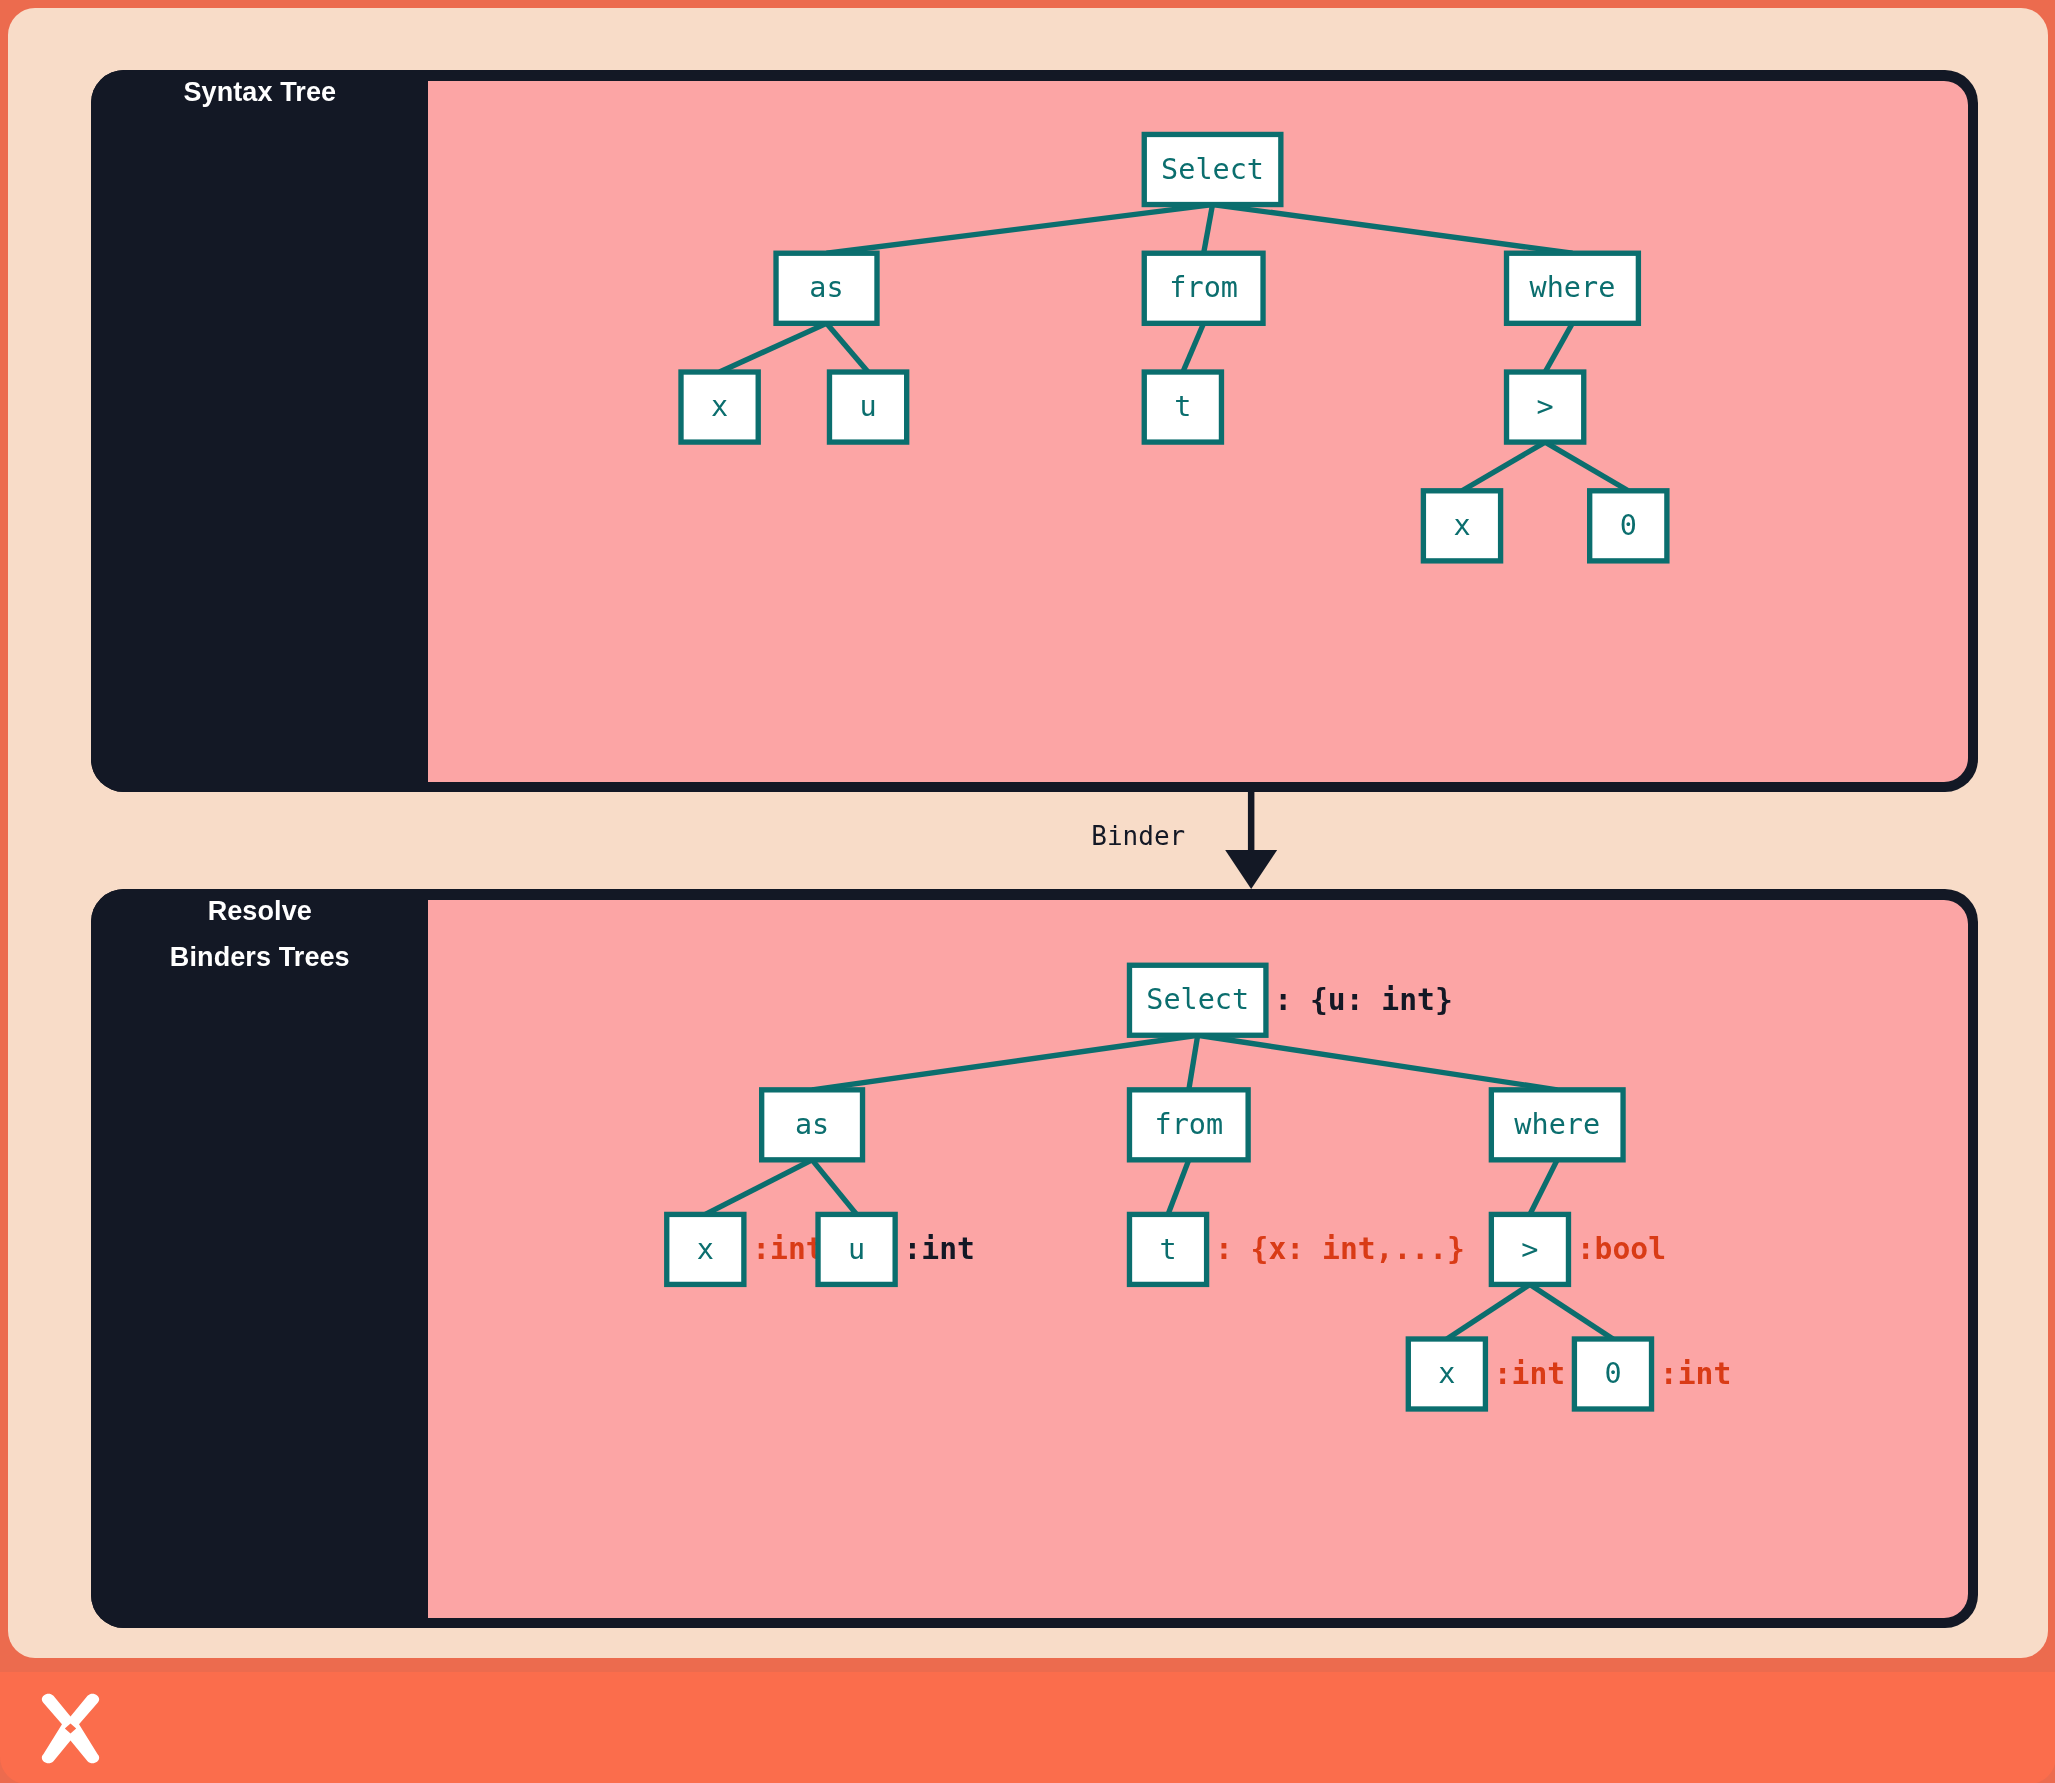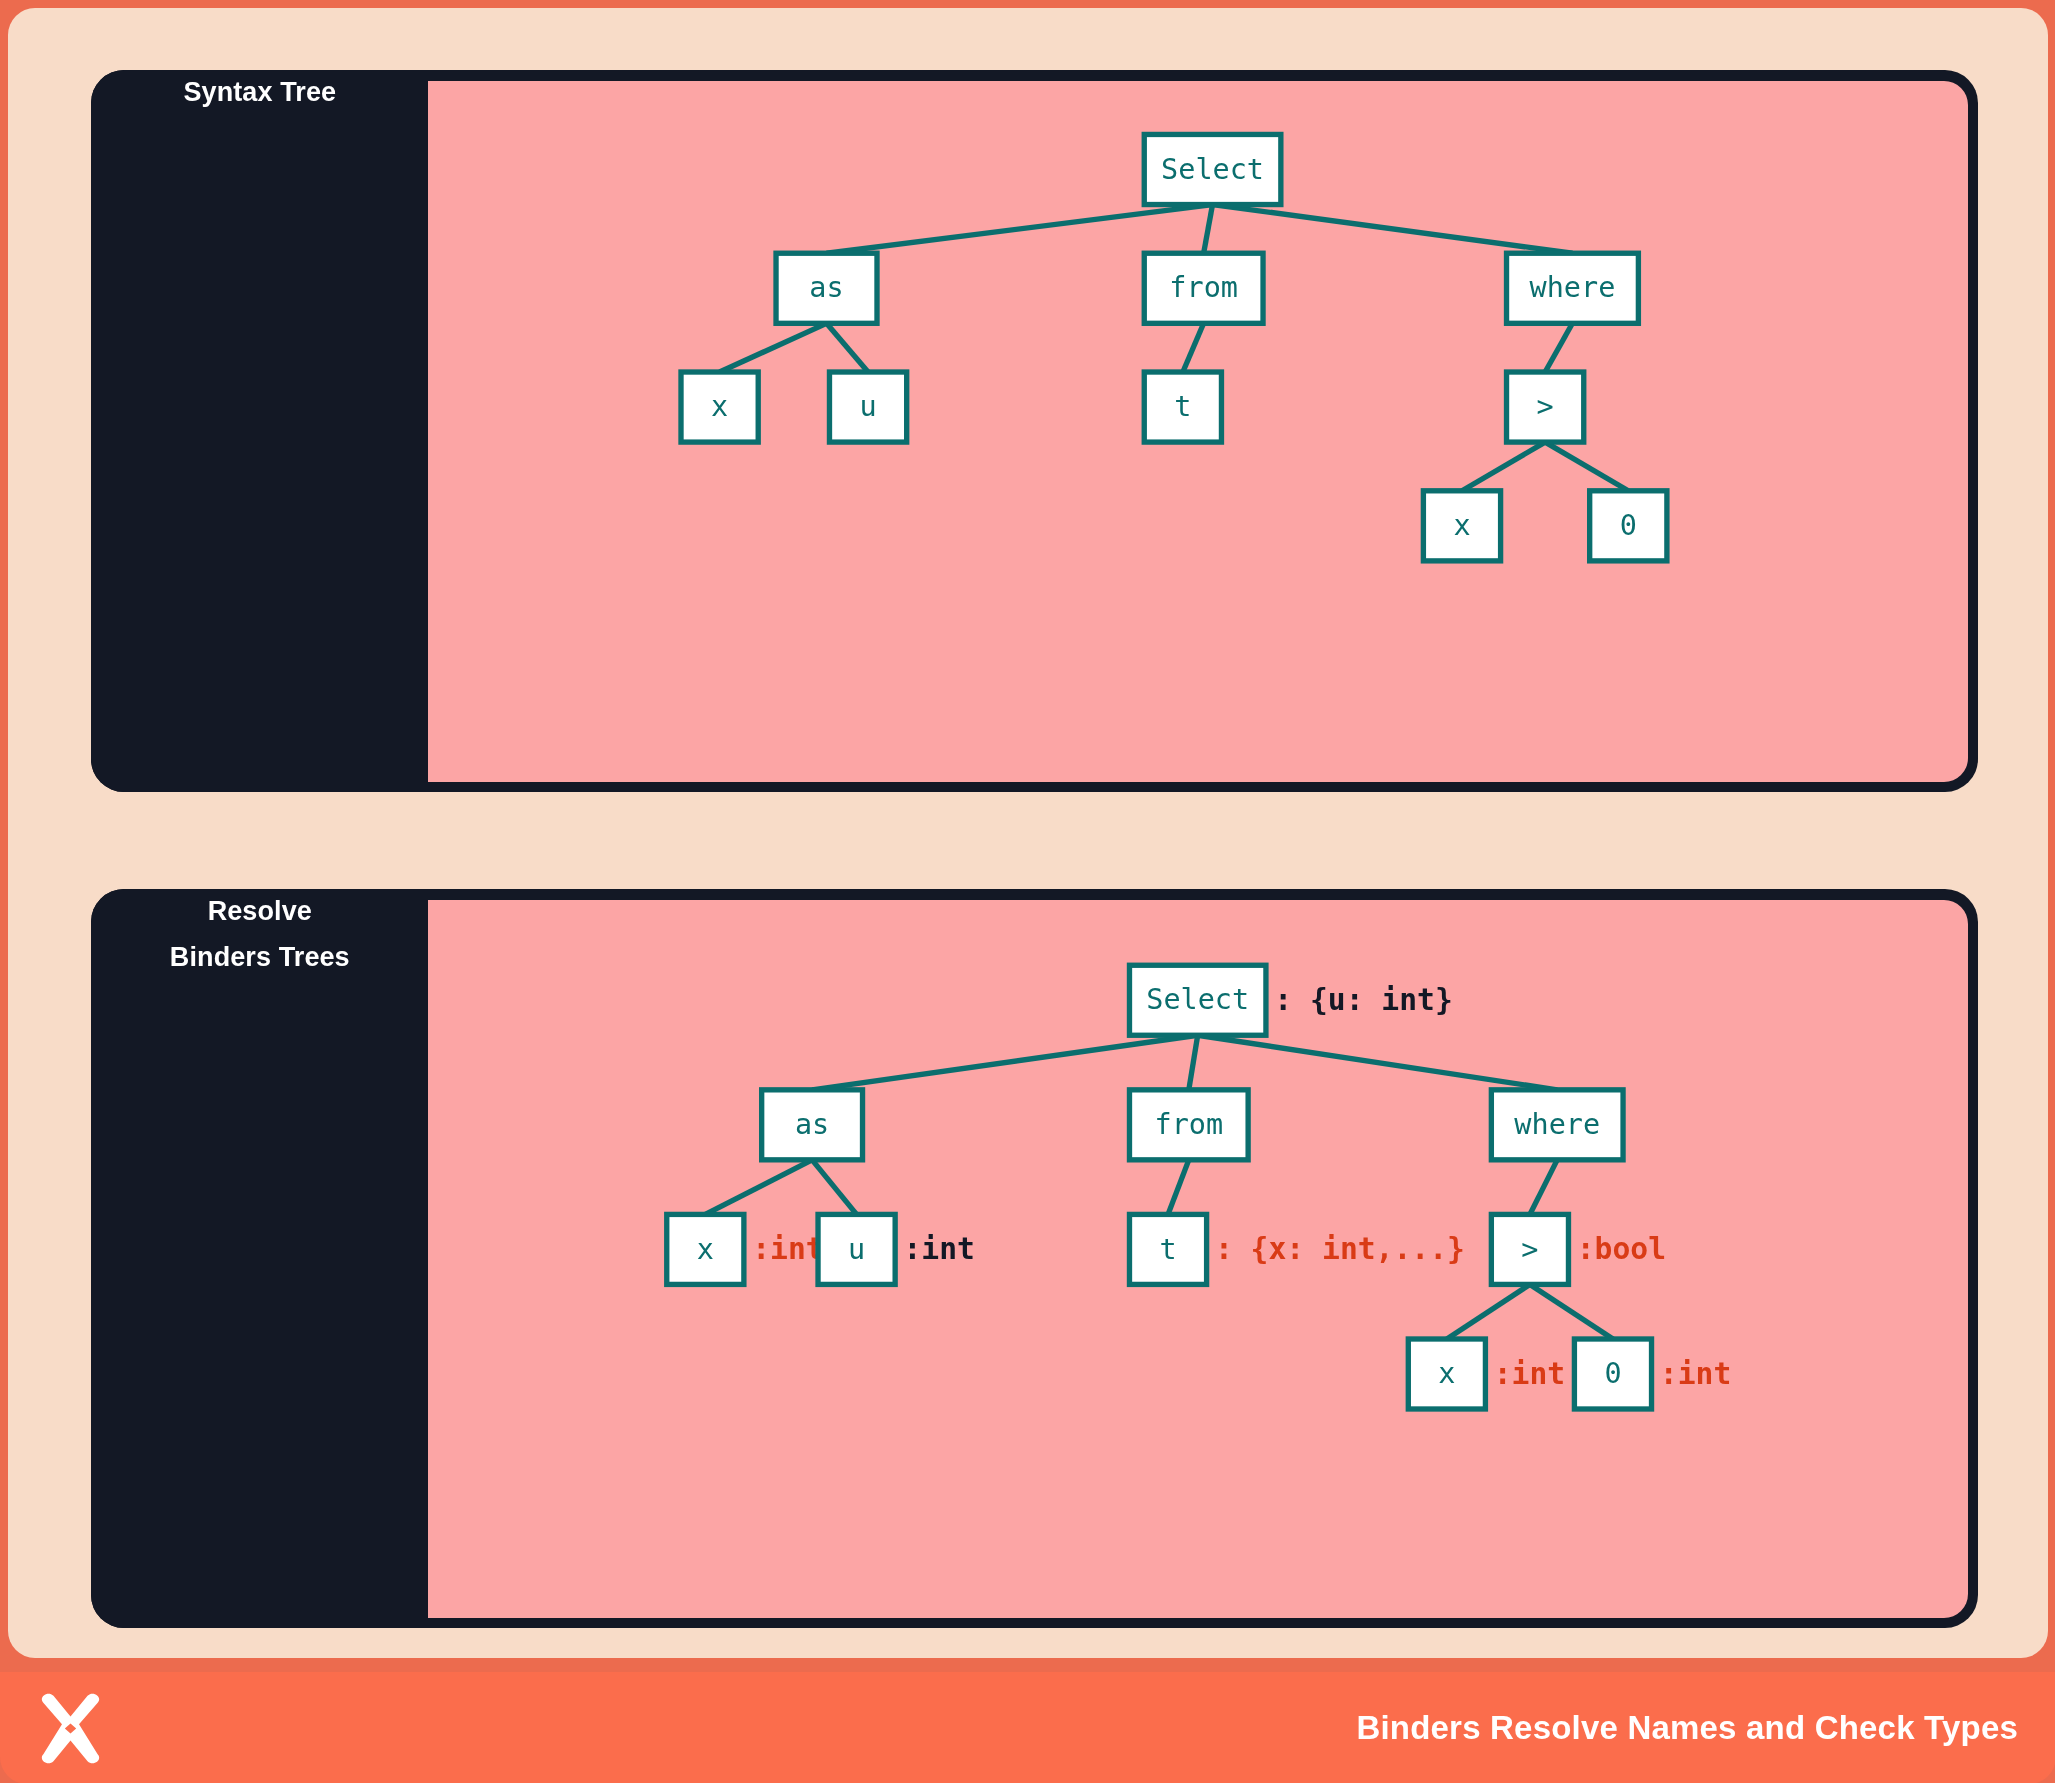--- a/index.html
+++ b/index.html
@@ -152,20 +152,27 @@
               <text x="1725" y="751" text-anchor="middle" dominant-baseline="middle" fill="#0B6E6E" font-family="&quot;DejaVu Sans Mono&quot;, monospace" font-size="48">x</text>
             </g>
             <g>
               <rect x="1940" y="690" width="130" height="118" fill="#FFFFFF" stroke="#0B6E6E" stroke-width="9"></rect>
               <text x="2005" y="751" text-anchor="middle" dominant-baseline="middle" fill="#0B6E6E" font-family="&quot;DejaVu Sans Mono&quot;, monospace" font-size="48">0</text>
             </g>
           </svg>
       </div>
     </div>
 
+    <div id="binder-band">
+      <div id="binder-label">Binder</div>
+      <svg width="1887" height="98" style="position:absolute;left:0;top:0;" viewBox="0 0 3190 166">
+        <line x1="1962" y1="0" x2="1962" y2="120" stroke="#131825" stroke-width="11"></line>
+        <polygon points="1962,166 1918,100 2006,100" fill="#131825"></polygon>
+      </svg>
+    </div>
 
     <div class="card" id="card-bottom">
       <div class="card-sidebar">
         <div>
           <div>Resolve</div>
           <div>Binders Trees</div>
         </div>
       </div>
       <div class="card-body">
         <svg class="tree-svg" id="svg-bottom" viewBox="0 0 2560 1210" preserveAspectRatio="xMidYMid meet">
@@ -230,16 +237,15 @@
     </div>
 
   </div>
 
   <div id="footer">
     <svg id="footer-logo" viewBox="0 0 100 100">
       <path d="M12 14 C4 6 18 -4 26 4 L50 33 L74 4 C82 -4 96 6 88 14 L62 44 L88 86
                C96 94 82 104 74 96 L50 67 L26 96 C18 104 4 94 12 86 L38 44 Z
                M50 43 L58 50 L50 57 L42 50 Z" fill="#FFFFFF" fill-rule="evenodd"></path>
     </svg>
-    <div id="footer-caption">Binders Resolve Names and Check Types</div>
   </div>
 </div>
 
 
 </body></html>

